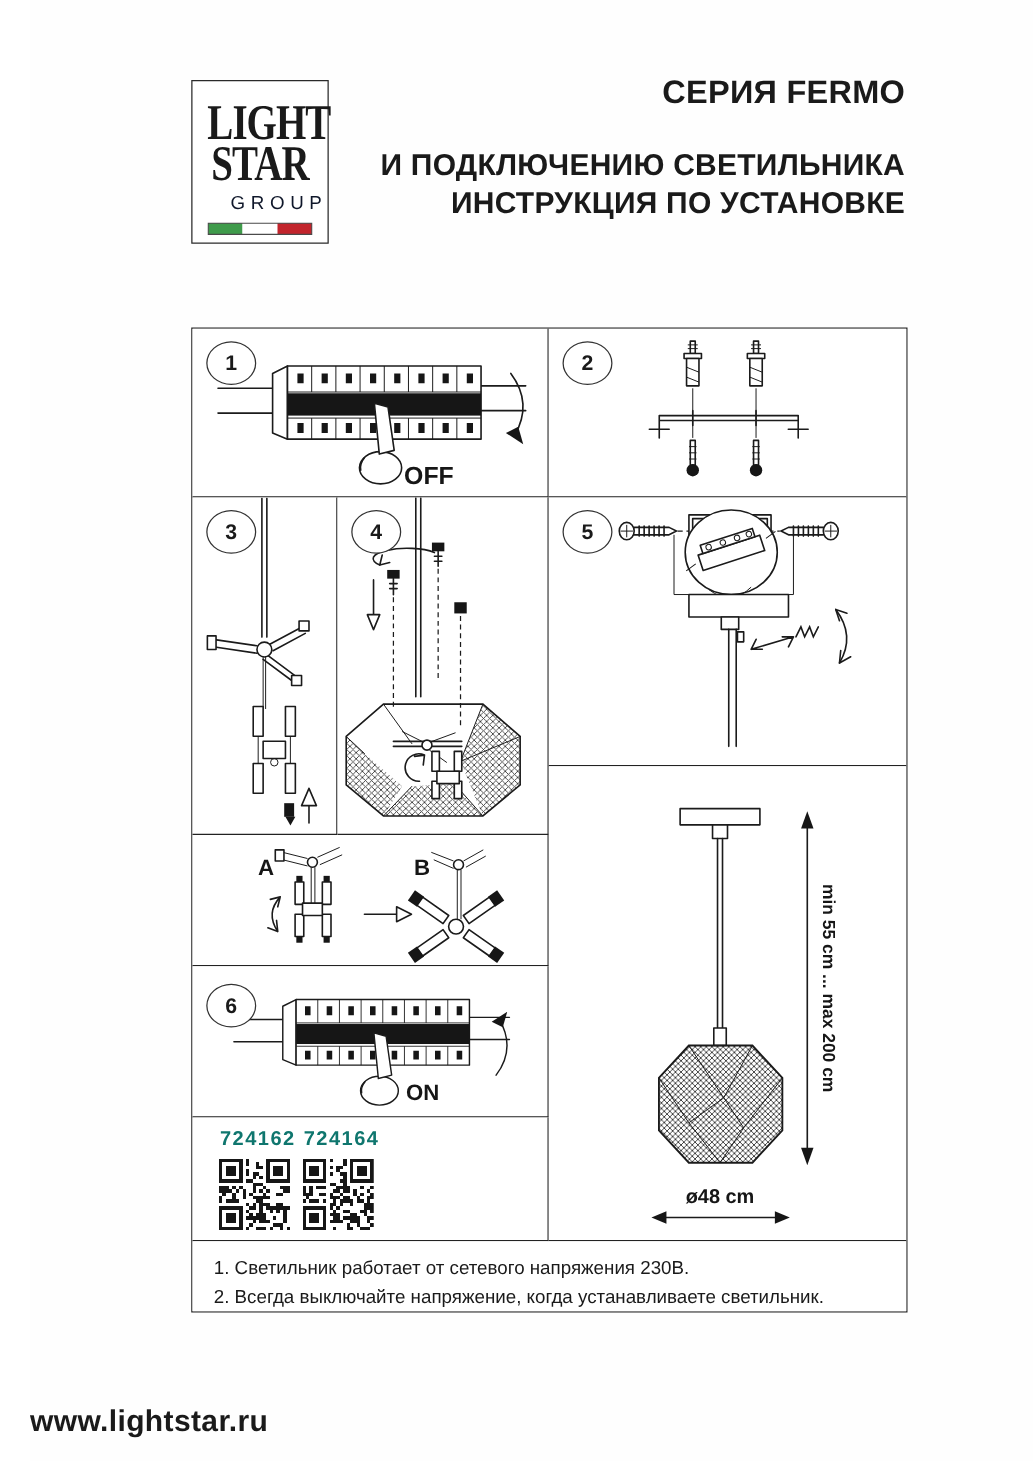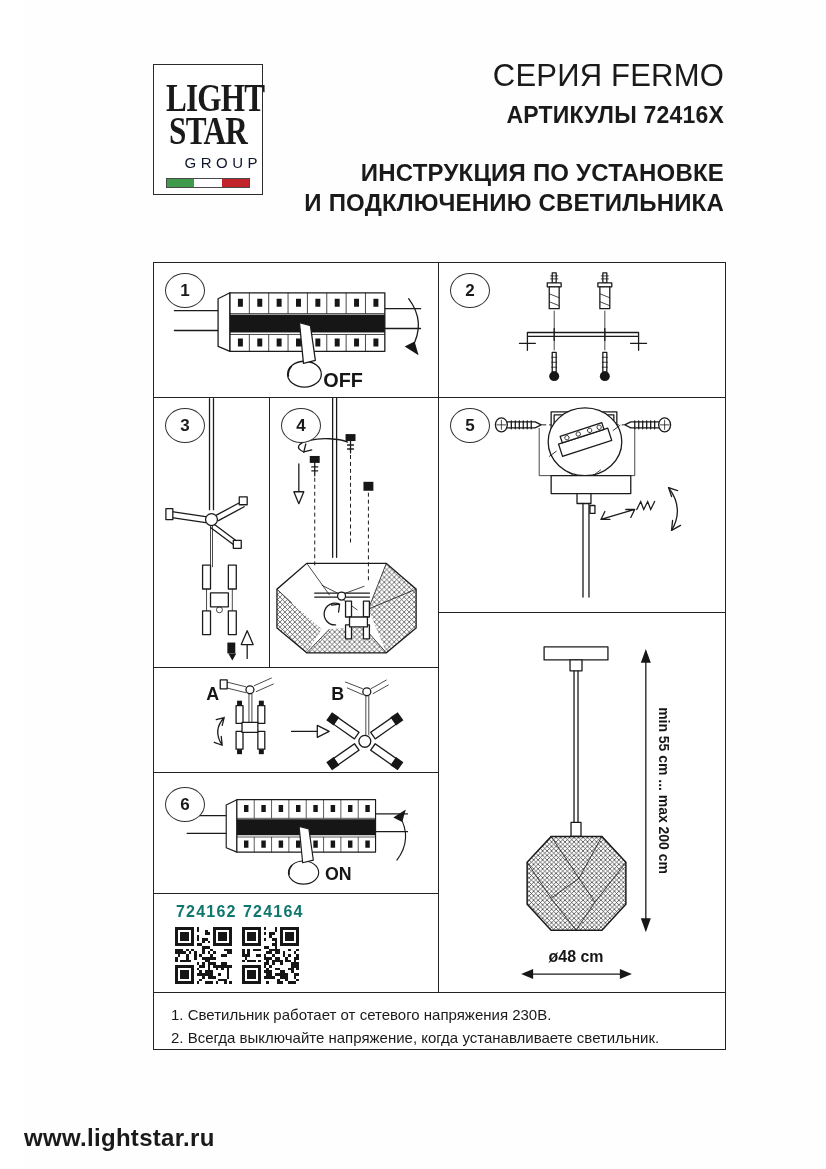--- a/index.html
+++ b/index.html
@@ -9,21 +9,21 @@
 
   
   #logo-box{left:129px;top:64px;width:110px;height:131px;border:1.5px solid #2a2a2a;
             box-sizing:border-box;text-align:center;background:#fff;}
   .logo-line{font-family:"Liberation Serif","DejaVu Serif",serif;font-weight:bold;
              font-size:40px;line-height:.82;transform:scaleX(.78);letter-spacing:-1px;}
   .logo-line.first{margin-top:17px;}
   .logo-group{font-size:15px;color:#0f172a;letter-spacing:4.5px;text-indent:4px;margin-top:6px;text-align:right;}
   .logo-flag{margin-top:7px;}
   #header-text{right:126px;top:58px;text-align:right;}
-  .h-series{font-size:31px;font-weight:normal;letter-spacing:.2px;}
+  .h-series{font-size:26px;font-weight:bold;letter-spacing:.2px;}
   .h-articles{font-size:23px;font-weight:bold;margin-top:8px;letter-spacing:.2px;}
   .h-title{margin-top:29px;font-size:24px;font-weight:bold;line-height:1.24;letter-spacing:.2px;}
 
   
   #grid{left:129px;top:262px;width:571px;height:786px;border:1.6px solid #222;background:#fff;}
   .panel{position:absolute;box-sizing:border-box;background:#fff;}
   .br{border-right:1.4px solid #222;}
   .bb{border-bottom:1.4px solid #222;}
   #p1{left:0;top:0;width:285px;height:135px;}
   #p2{left:285px;top:0;width:286px;height:135px;}
@@ -67,24 +67,23 @@
     <svg class="logo-flag" width="84" height="10" viewBox="0 0 84 10">
       <rect x="0.5" y="0.5" width="27.5" height="9" fill="#3f9b4b"></rect>
       <rect x="28" y="0.5" width="28" height="9" fill="#ffffff"></rect>
       <rect x="56" y="0.5" width="27.5" height="9" fill="#c2242c"></rect>
       <rect x="0.5" y="0.5" width="83" height="9" fill="none" stroke="#4a4a4a" stroke-width="1"></rect>
     </svg>
   </div>
 
   <div id="header-text" class="abs">
     <div class="h-series">СЕРИЯ FERMO</div>
-    <div class="h-articles">АРТИКУЛЫ 72416X</div>
     <div class="h-title">
+      <div>И ПОДКЛЮЧЕНИЮ СВЕТИЛЬНИКА</div>
       <div>ИНСТРУКЦИЯ ПО УСТАНОВКЕ</div>
-      <div>И ПОДКЛЮЧЕНИЮ СВЕТИЛЬНИКА</div>
     </div>
   </div>
 
   <div id="grid" class="abs">
 
     <div id="p1" class="panel br bb">
       <div class="step-badge">
           <span>1</span>
         </div>
       <svg class="diagram" viewBox="0 0 285 135">

